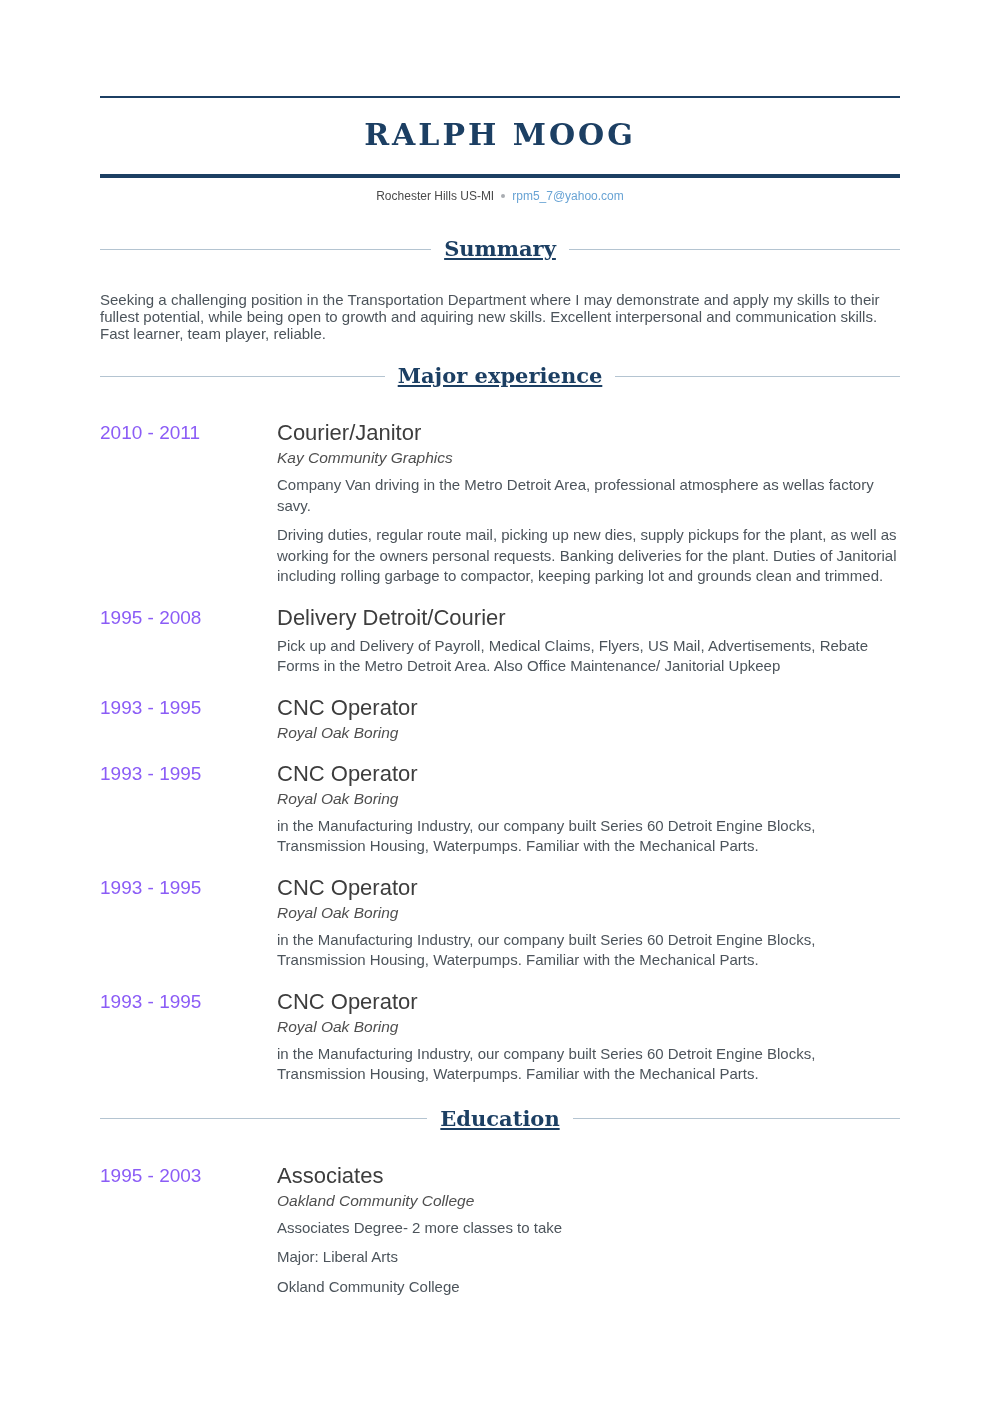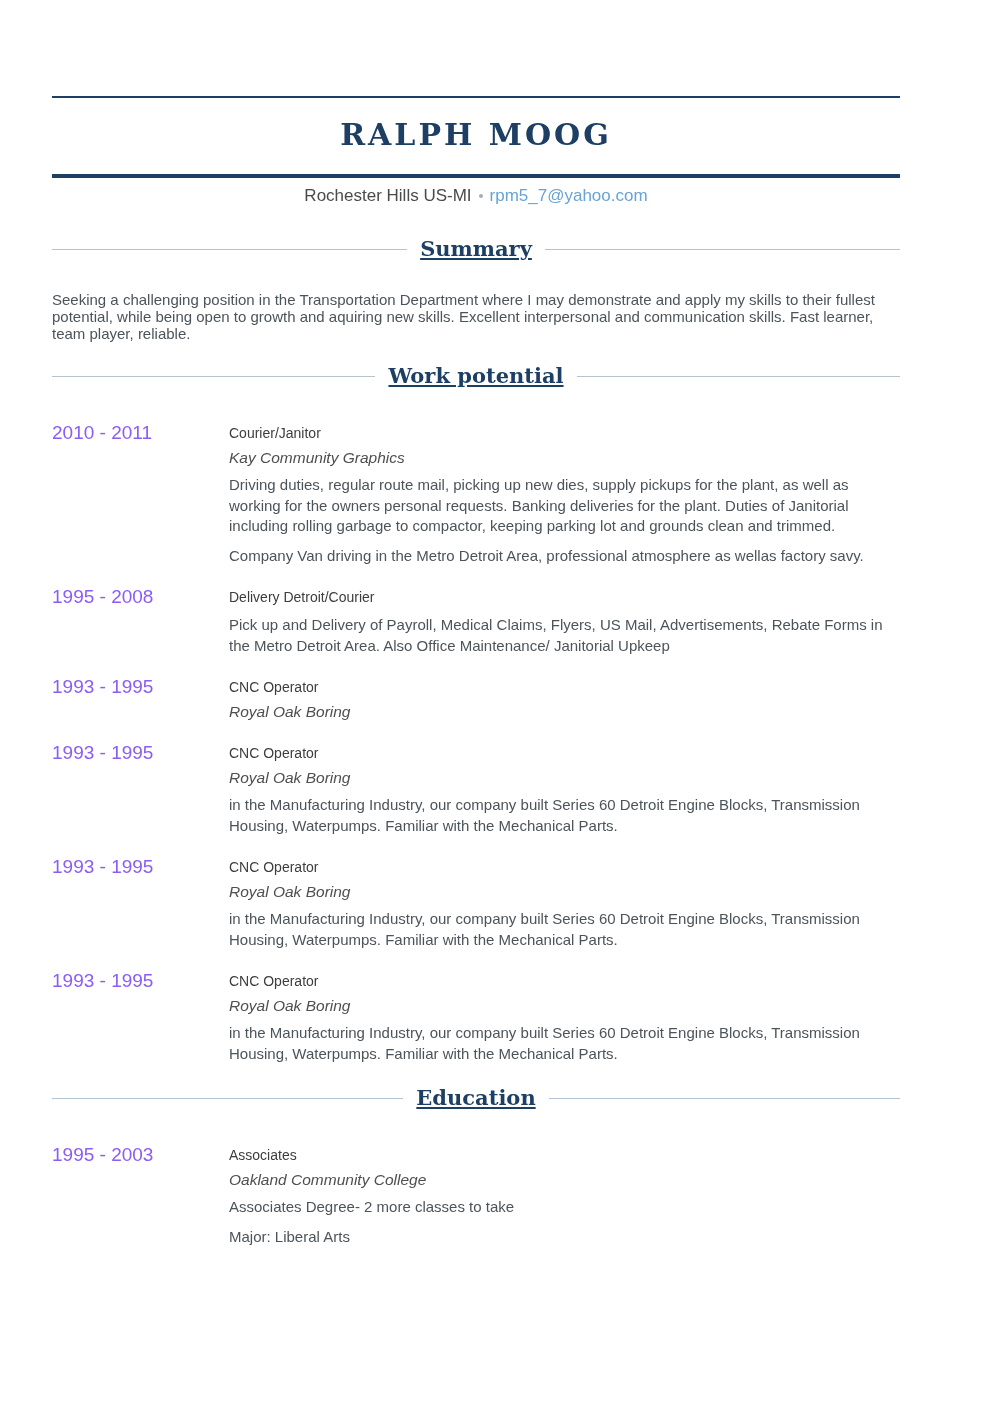--- a/index.html
+++ b/index.html
@@ -3,41 +3,41 @@
 <meta charset="utf-8">
 <style>
   * { margin: 0; padding: 0; box-sizing: border-box; }
   html, body { background: #ffffff; }
   body { font-family: "Liberation Sans", sans-serif; color: #4c545b; }
 
   .page {
     width: 1000px;
     height: 1410px;
     background: #ffffff;
-    padding: 96px 100px 0 52px;
+    padding: 96px 100px 0 100px;
     overflow: hidden;
   }
 
   
   .top-rule { height: 2px; background: var(--navy, #1c3f63); }
   .name-title {
     font-family: "DejaVu Serif", serif;
     font-size: 30px;
     font-weight: 700;
     letter-spacing: 3px;
     color: var(--navy, #1c3f63);
     text-align: center;
     line-height: 42px;
     margin: 16px 0 18px 0;
   }
   .thick-rule { height: 4px; background: var(--navy, #1c3f63); }
   .contact {
     margin-top: 9px;
     text-align: center;
-    font-size: 17px;
+    font-size: 12px;
     line-height: 18px;
     color: #4a4a4a;
   }
   .contact .dot {
     display: inline-block;
     width: 4px; height: 4px;
     border-radius: 50%;
     background: #a9adb2;
     margin: 0 7px 2px 7px;
     vertical-align: middle;
@@ -81,21 +81,21 @@
   .entry { display: flex; margin-bottom: 20px; }
   .entry-dates {
     width: 177px;
     flex: 0 0 177px;
     font-size: 19px;
     line-height: 22px;
     color: #8b5cf6;
   }
   .entry-body { flex: 1; }
   .entry-role {
-    font-size: 14px;
+    font-size: 22px;
     line-height: 22px;
     color: #3d3d3d;
   }
   .entry-company {
     margin-top: 4px;
     font-size: 15.5px;
     line-height: 20px;
     font-style: italic;
     color: #4f4f4f;
   }
@@ -126,32 +126,32 @@
       <span class="line"></span>
       <h2>Summary</h2>
       <span class="line"></span>
     </div>
     <p class="summary-text">Seeking a challenging position in the Transportation Department where I may demonstrate and apply my skills to their fullest potential, while being open to growth and aquiring new skills. Excellent interpersonal and communication skills. Fast learner, team player, reliable.</p>
   </section>
 
   <section id="work-section">
     <div class="sec-head">
       <span class="line"></span>
-      <h2>Work potential</h2>
+      <h2>Major experience</h2>
       <span class="line"></span>
     </div>
     <div class="entries" id="work-entries">
   <div class="entry">
     <div class="entry-dates">2010 - 2011</div>
     <div class="entry-body">
       <div class="entry-role">Courier/Janitor</div>
       <div class="entry-company">Kay Community Graphics</div>
       <div class="entry-paras">
+              <p>Company Van driving in the Metro Detroit Area, professional atmosphere as wellas factory savy.</p>
               <p>Driving duties, regular route mail, picking up new dies, supply pickups for the plant, as well as working for the owners personal requests. Banking deliveries for the plant. Duties of Janitorial including rolling garbage to compactor, keeping parking lot and grounds clean and trimmed.</p>
-              <p>Company Van driving in the Metro Detroit Area, professional atmosphere as wellas factory savy.</p>
             </div>
     </div>
   </div>
 
   <div class="entry">
     <div class="entry-dates">1995 - 2008</div>
     <div class="entry-body">
       <div class="entry-role">Delivery Detroit/Courier</div>
       <div class="entry-paras">
               <p>Pick up and Delivery of Payroll, Medical Claims, Flyers, US Mail, Advertisements, Rebate Forms in the Metro Detroit Area. Also Office Maintenance/ Janitorial Upkeep</p>
@@ -211,20 +211,21 @@
     </div>
     <div class="entries" id="education-entries">
   <div class="entry">
     <div class="entry-dates">1995 - 2003</div>
     <div class="entry-body">
       <div class="entry-role">Associates</div>
       <div class="entry-company">Oakland Community College</div>
       <div class="entry-paras">
               <p>Associates Degree- 2 more classes to take</p>
               <p>Major: Liberal Arts</p>
+              <p>Okland Community College</p>
             </div>
     </div>
   </div>
 
 </div>
   </section>
 
 </div>
 
 </body></html>

